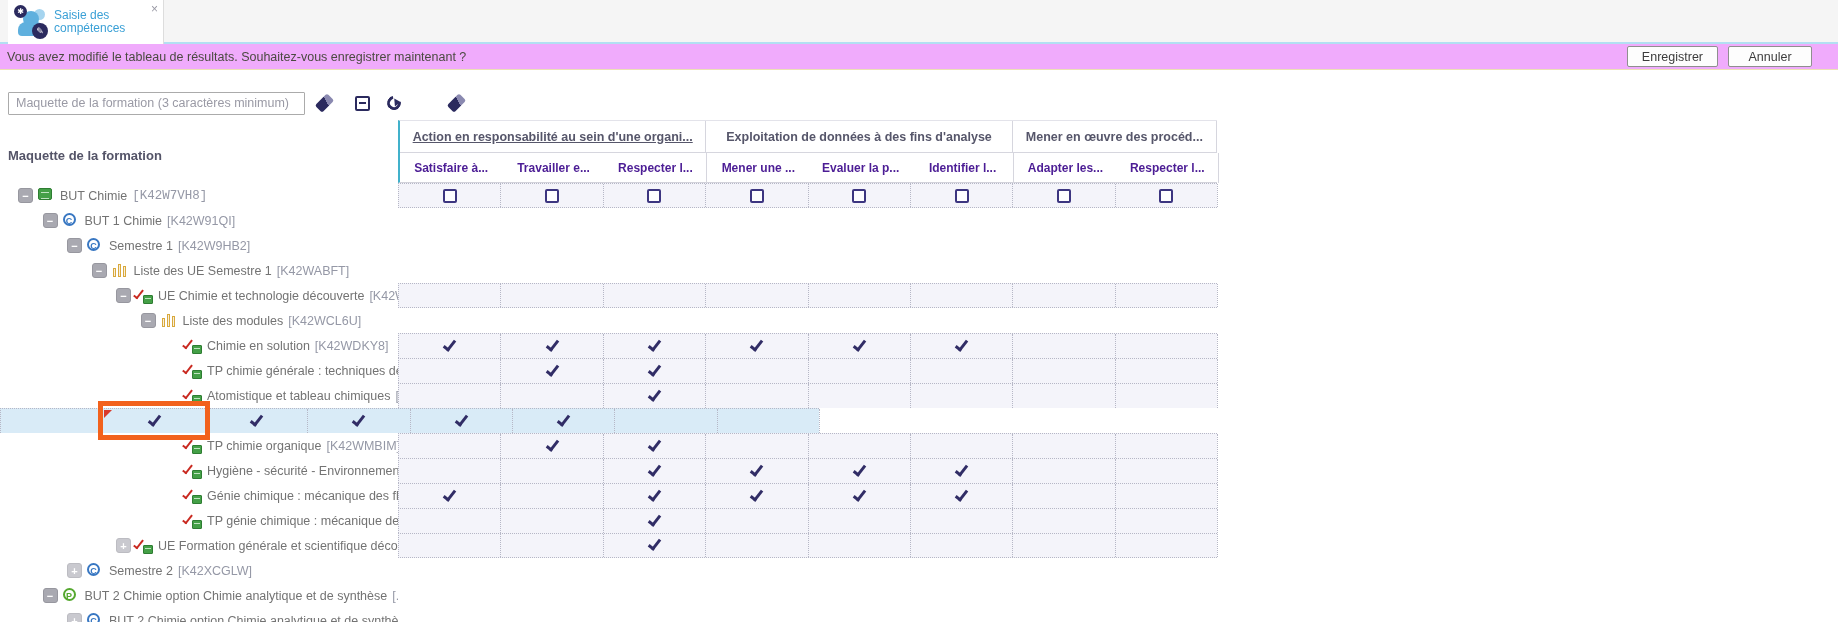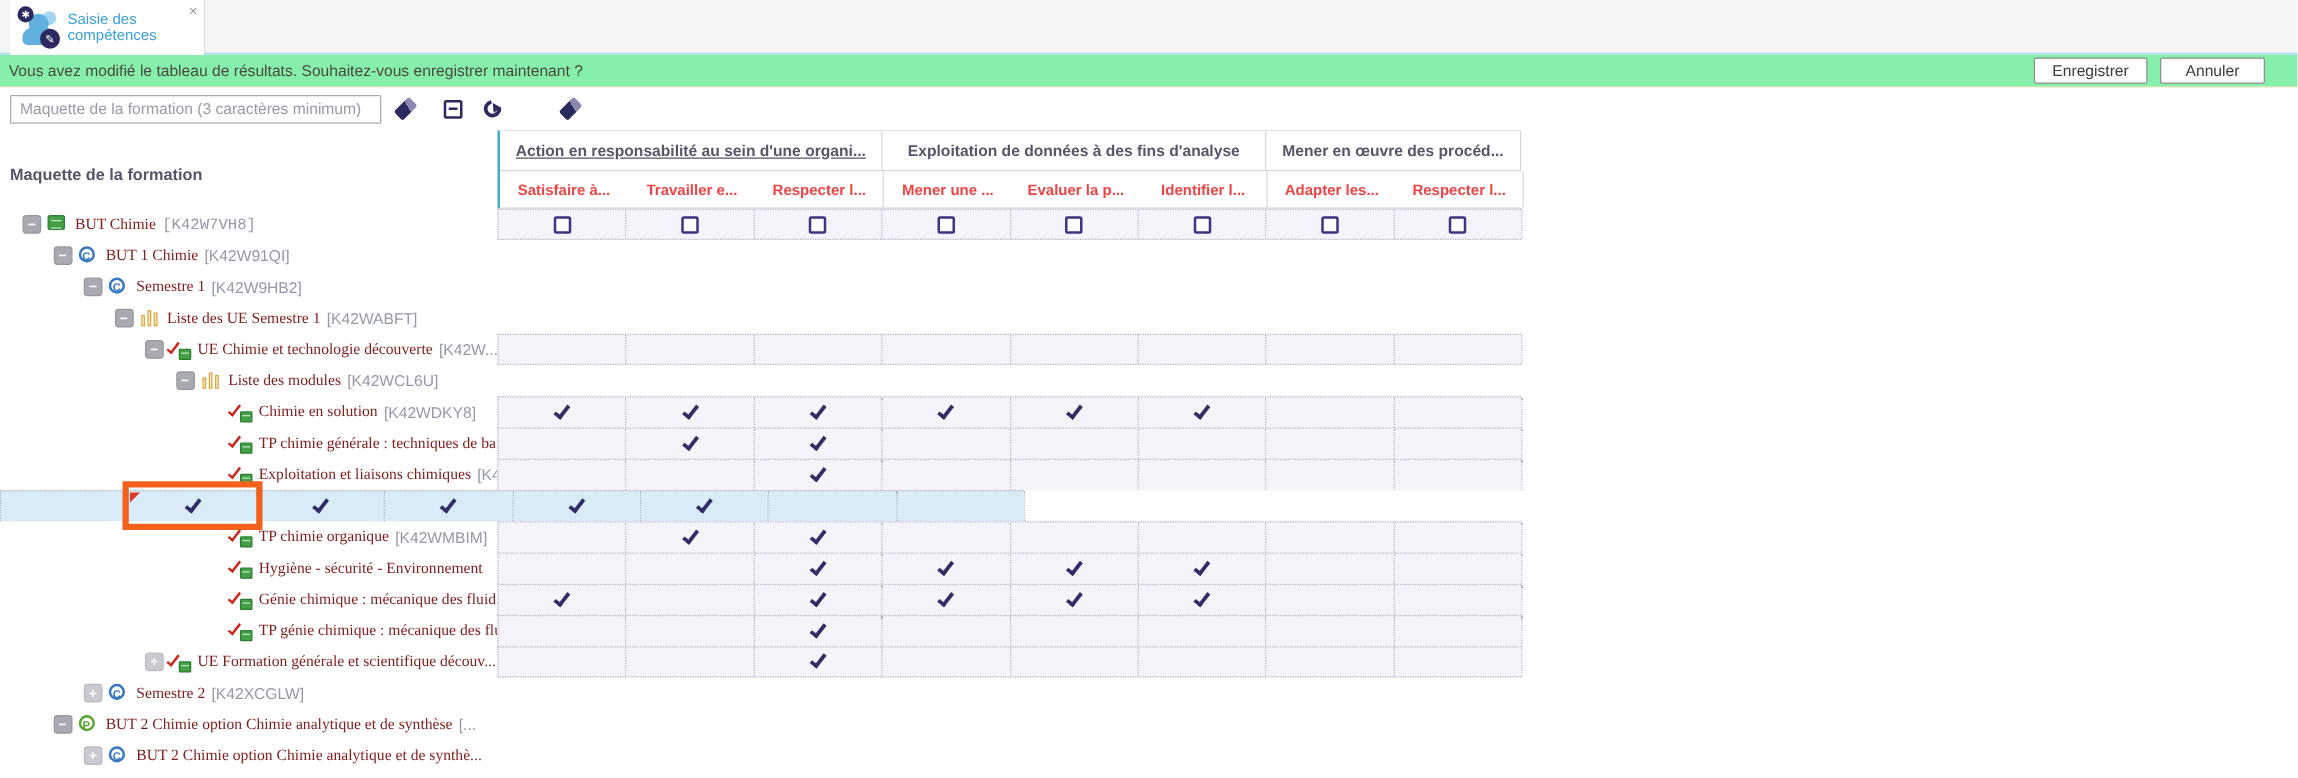--- a/index.html
+++ b/index.html
@@ -15,28 +15,28 @@
   .tabicon { position:relative; width:34px; height:34px; margin-right:6px; flex:none; }
   .tabicon .p1 { position:absolute; left:9px; top:6px; width:16px; height:16px; background:#5fb0de; border-radius:50%; }
   .tabicon .p1b{ position:absolute; left:4px; top:17px; width:26px; height:14px; background:#5fb0de; border-radius:8px 8px 4px 4px; }
   .tabicon .p2 { position:absolute; left:20px; top:4px; width:11px; height:11px; background:#a5d4ef; border-radius:50%; }
   .tabicon .star { position:absolute; left:0; top:0; width:13px; height:13px; background:#2b2a5e; border-radius:50%;
                    color:#fff; font-size:8px; line-height:13px; text-align:center; }
   .tabicon .pen { position:absolute; right:0; bottom:0; width:16px; height:16px; background:#2b2a5e; border-radius:50%;
                   color:#fff; font-size:9px; line-height:16px; text-align:center; }
 
   
-  .notif { height:26px; background:#86efac; border-bottom:1px solid #ece1b5; display:flex; align-items:center; padding:0 10px 0 7px; }
+  .notif { height:26px; background:#f0abfc; border-bottom:1px solid #ece1b5; display:flex; align-items:center; padding:0 10px 0 7px; }
   .notif-msg { color:#4a4a40; }
   .notif-actions { margin-left:auto; display:flex; gap:10px; padding-right:16px; }
   .btn { min-width:84px; height:21px; background:#fdfdfd; border:1px solid #8f8f8f; border-radius:2px;
          font-family:inherit; font-size:12.5px; color:#3c3c3c; padding:0 14px; cursor:pointer; }
 
   
-  .toolbar { height:34px; display:flex; align-items:center; padding-left:8px; background:#fff; }
+  .toolbar { height:34px; display:flex; align-items:center; padding-left:8px; background:#fff;margin-top:16px; }
   .tb-input { height:23px; border:1px solid #ababab; border-radius:1px; font-family:inherit; font-size:12.5px;
               color:#3d3d52; padding:0 7px; }
   .tb-input::placeholder { color:#9a9aa5; }
   .in1 { width:297px; } .in2 { width:272px; }
   .tb-ic { display:inline-flex; align-items:center; justify-content:center; width:26px; height:26px; cursor:pointer; flex:none; }
   .ico-eraser { width:17px; height:10px; border-radius:2px; transform:rotate(-45deg);
                 background:linear-gradient(105deg,#2b2a5e 62%,#8a89b0 62%); }
   .ico-sqminus { width:15px; height:15px; border:2px solid #2b2a5e; border-radius:2px; position:relative; }
   .ico-sqminus::after { content:""; position:absolute; left:2px; right:2px; top:4.5px; height:2px; background:#2b2a5e; }
   .ico-refresh { width:14px; height:14px; border:3px solid #2b2a5e; border-radius:50%; border-top-color:transparent;
@@ -47,21 +47,21 @@
   
   .ghead { position:relative; height:63px; background:#fff; }
   .tree-head { position:absolute; left:8px; top:28px; font-weight:bold; color:#545468; font-size:13px; }
   .mhead { position:absolute; left:398px; top:0; width:819px; height:63px;
            border-left:2px solid #41b1cb; border-top:1px solid #e3e3ea; border-bottom:1px solid #d2d2da; }
   .mh-groups { display:flex; height:32px; border-bottom:1px solid #d6d6de; }
   .mh-group { border-right:1px solid #d6d6de; display:flex; align-items:center; justify-content:center;
               font-weight:bold; color:#56566a; overflow:hidden; white-space:nowrap; padding:0 4px; }
   .mh-cols { display:flex; height:30px; }
   .mh-col { width:102.375px; flex:none; display:flex; align-items:center; justify-content:center;
-            font-weight:bold; font-size:12px; color:#ef4444; overflow:hidden; white-space:nowrap; }
+            font-weight:bold; font-size:12px; color:#4c1d95; overflow:hidden; white-space:nowrap; }
   .mh-col.g3, .mh-col.g6 { border-right:1px solid #d6d6de; }
   .mh-col.g8 { border-right:1px solid #d6d6de; }
 
   
   .gbody { position:relative; }
   .row { display:flex; height:25px; }
   .tree-cell { width:398px; flex:none; display:flex; align-items:center; overflow:hidden; white-space:nowrap; }
   .mx { width:819px; flex:none; display:flex; }
   .filler { flex:1; }
   .row.selected .tree-cell, .row.selected .mx { background:#d9ebf7; }
@@ -80,21 +80,21 @@
   .cflag { position:absolute; left:1px; top:1px; width:0; height:0; z-index:6;
            border-top:8px solid #d93a2b; border-right:8px solid transparent; }
 
   
   .expander { width:15px; height:15px; flex:none; border-radius:3px; color:#fff; font-weight:bold; font-size:11px;
               line-height:14px; text-align:center; margin-right:4px; cursor:pointer; }
   .expander.minus { background:#a9a9b1; border:1px solid #97979f; }
   .expander.plus  { background:#c9c9cf; border:1px solid #bcbcc2; }
   .exp-spacer { width:19px; flex:none; }
   .ticon { width:18px; height:17px; flex:none; margin-right:5px; position:relative; }
-  .t-label { color:#7f1d1d;font-family:Liberation Serif, serif; }
+  .t-label { color:#737373; }
   .t-code { color:#9598a6; margin-left:5px; }
 
   .ic-board { position:absolute; left:1px; top:1px; width:14px; height:12px; background:#44a047; border:1px solid #2e7d32;
               border-radius:2px; }
   .ic-board::after { content:""; position:absolute; left:2px; right:2px; top:3px; height:5px;
                      border-top:1.5px solid #bfe3c0; border-bottom:1.5px solid #bfe3c0; }
   .ic-circ { position:absolute; left:1px; top:1px; width:13px; height:13px; border-radius:50%; border:2px solid #3877c2;
              color:#3877c2; font-size:9px; font-weight:bold; line-height:13px; text-align:center; }
   .ic-circ.green { border-color:#55a82f; color:#55a82f; }
   .ic-list { position:absolute; left:2px; top:2px; width:14px; height:13px; display:flex; align-items:flex-end; gap:1.5px; }
@@ -359,21 +359,21 @@
       <div class="filler"></div>
     </div>
     <div class="row">
       <div class="tree-cell">
         <div style="width: 165px; flex: 0 0 auto;"></div>
         <div class="exp-spacer"></div>
         <div class="ticon ic-mod">
           <div class="mcheck"></div>
           <div class="mboard"></div>
         </div>
-        <div class="t-label" style="display: inline;">Exploitation et liaisons chimiques</div>
+        <div class="t-label" style="display: inline;">Atomistique et tableau chimiques</div>
         <div class="t-code" style="display: inline;">[K4...</div>
       </div>
       <div class="mx strip">
         <div class="cell"></div>
         <div class="cell"></div>
         <div class="cell">
           <div class="check"></div>
         </div>
         <div class="cell"></div>
         <div class="cell"></div>

